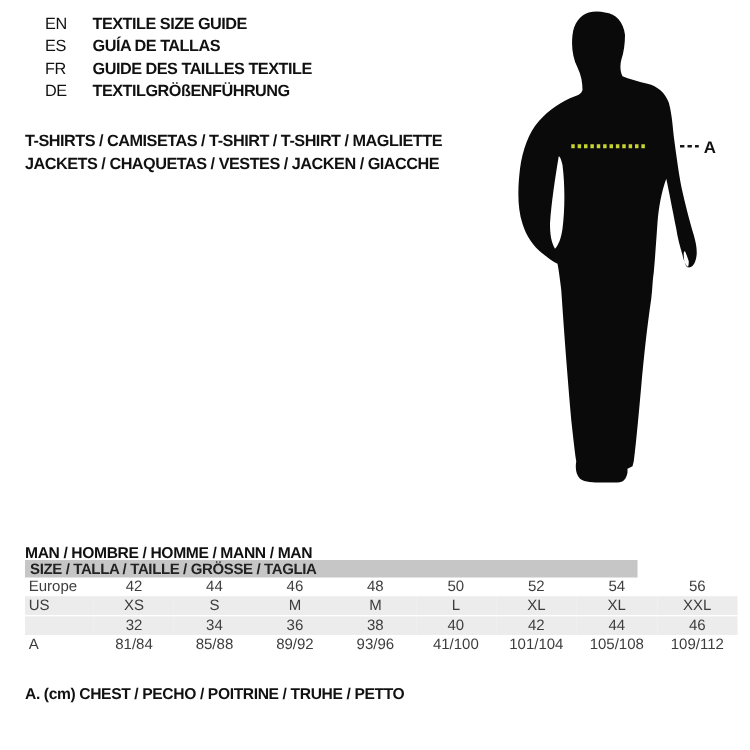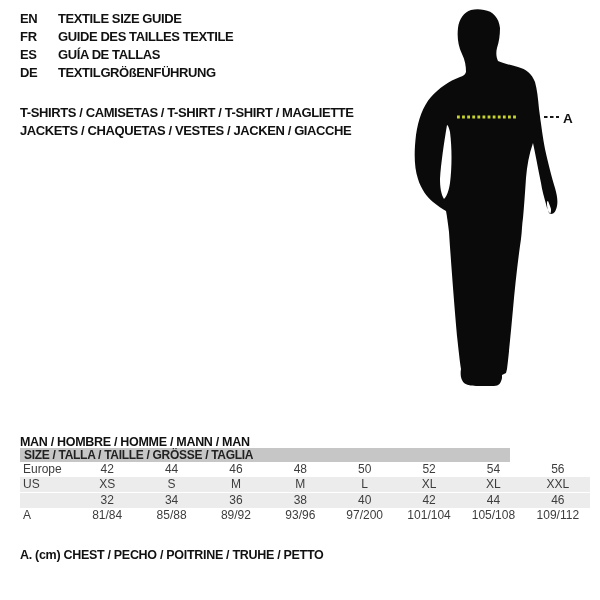--- a/index.html
+++ b/index.html
@@ -8,21 +8,21 @@
     width:600px;height:600px;
     background:#ffffff;
     font-family:"Liberation Sans","DejaVu Sans",sans-serif;
     color:#111;
     overflow:hidden;
   }
   
   .lang-block{position:absolute;left:20px;top:10px;}
   .lang-row{display:flex;height:18px;line-height:18px;}
   .lang-code{
-    width:38px;font-size:13px;font-weight:700;letter-spacing:-0.3px;
+    width:38px;font-size:13px;font-weight:400;letter-spacing:-0.3px;margin-left:16px;
   }
   .lang-label{
     font-size:13px;font-weight:700;letter-spacing:-0.4px;white-space:nowrap;
   }
   
   .cat-block{position:absolute;left:20px;top:104px;}
   .cat-line{
     font-size:13px;font-weight:700;letter-spacing:-0.4px;
     height:17.5px;line-height:17.5px;white-space:nowrap;
   }
@@ -63,26 +63,26 @@
 <body>
 
 <div id="page">
 
   <div class="lang-block">
     <div class="lang-row">
       <span class="lang-code">EN</span>
       <span class="lang-label">TEXTILE SIZE GUIDE</span>
     </div>
     <div class="lang-row">
+      <span class="lang-code">ES</span>
+      <span class="lang-label">GUÍA DE TALLAS</span>
+    </div>
+    <div class="lang-row">
       <span class="lang-code">FR</span>
       <span class="lang-label">GUIDE DES TAILLES TEXTILE</span>
-    </div>
-    <div class="lang-row">
-      <span class="lang-code">ES</span>
-      <span class="lang-label">GUÍA DE TALLAS</span>
     </div>
     <div class="lang-row">
       <span class="lang-code">DE</span>
       <span class="lang-label">TEXTILGRÖßENFÜHRUNG</span>
     </div>
   </div>
 
   <div class="cat-block">
     <div class="cat-line">T-SHIRTS / CAMISETAS / T-SHIRT / T-SHIRT / MAGLIETTE</div>
     <div class="cat-line">JACKETS / CHAQUETAS / VESTES / JACKEN / GIACCHE</div>
@@ -199,21 +199,21 @@
           <td>42</td>
           <td>44</td>
           <td>46</td>
         </tr>
         <tr>
           <td class="rowlabel">A</td>
           <td>81/84</td>
           <td>85/88</td>
           <td>89/92</td>
           <td>93/96</td>
-          <td>97/200</td>
+          <td>41/100</td>
           <td>101/104</td>
           <td>105/108</td>
           <td>109/112</td>
         </tr>
       </tbody>
     </table>
   </div>
 
   <div class="footnote">A. (cm) CHEST / PECHO / POITRINE / TRUHE / PETTO</div>
 

